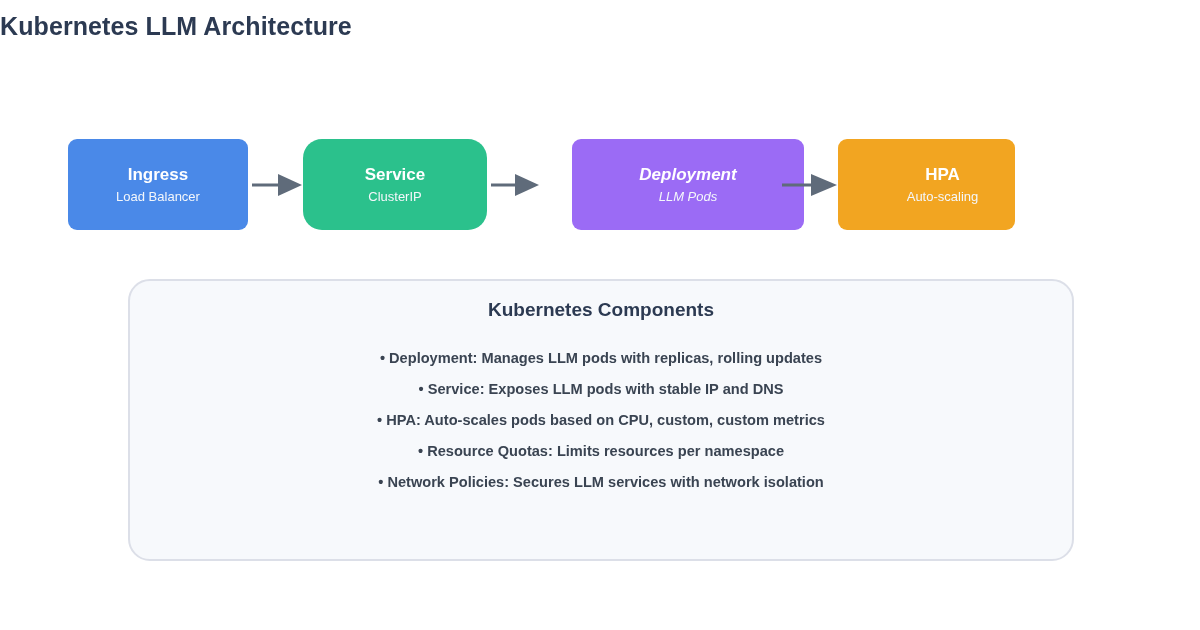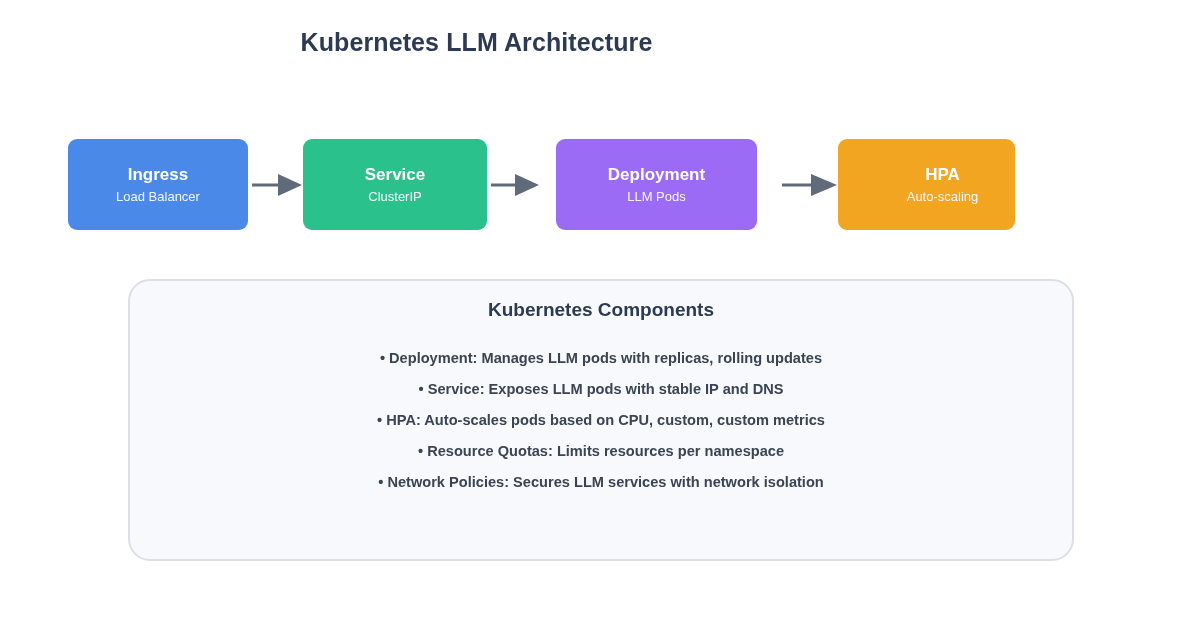--- a/index.html
+++ b/index.html
@@ -12,23 +12,22 @@
     width: 1200px;
     height: 630px;
     overflow: hidden;
     font-family: "Liberation Sans", sans-serif;
     position: relative;
   }
 
   #page-title {
     position: absolute;
     left: 0;
-    top: 28px;
+    top: 12px;
     width: 953px;
-    text-align: center;
     font-size: 25px;
     font-weight: bold;
     color: #2c3a52;
     letter-spacing: 0.1px;
   }
 
   
   #flow-row {
     position: absolute;
     left: 0;
@@ -57,22 +56,22 @@
     color: #ffffff;
   }
   .flow-node .node-subtitle {
     font-size: 13px;
     font-weight: normal;
     line-height: 1;
     color: #f4f7fb;
   }
 
   #node-ingress    { left: 68px;  width: 180px; background: #4a89e8; }
-  #node-service    { left: 303px; width: 184px; background: #2bc18c; }
-  #node-deployment { left: 556px; width: 201px; background: #9b6bf5; }
+  #node-service    { left: 303px; width: 184px; background: #2bc18c; border-radius: 19px; }
+  #node-deployment { left: 572px; width: 232px; background: #9b6bf5; font-style: italic; }
   #node-hpa        { left: 838px; width: 177px; background: #f2a521; padding-left: 32px; }
 
   
   .flow-arrow {
     position: absolute;
     top: 30px;
     height: 32px;
   }
   #arrow-1 { left: 252px; width: 50px; }
   #arrow-2 { left: 491px; width: 48px; }

